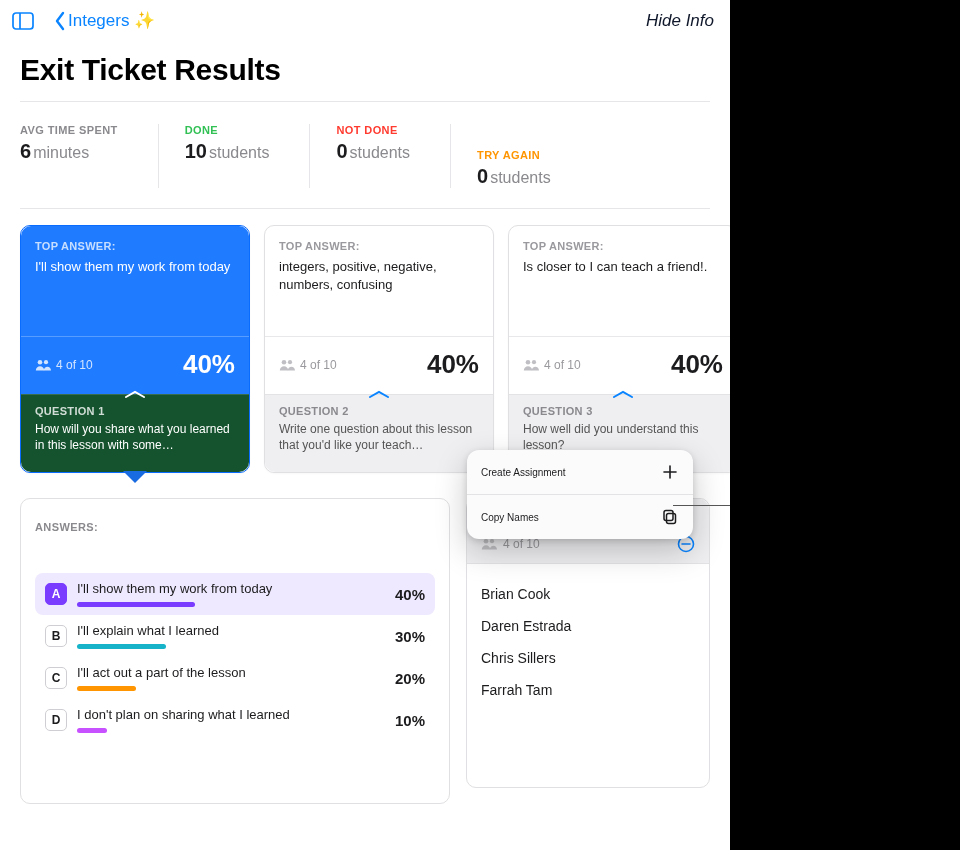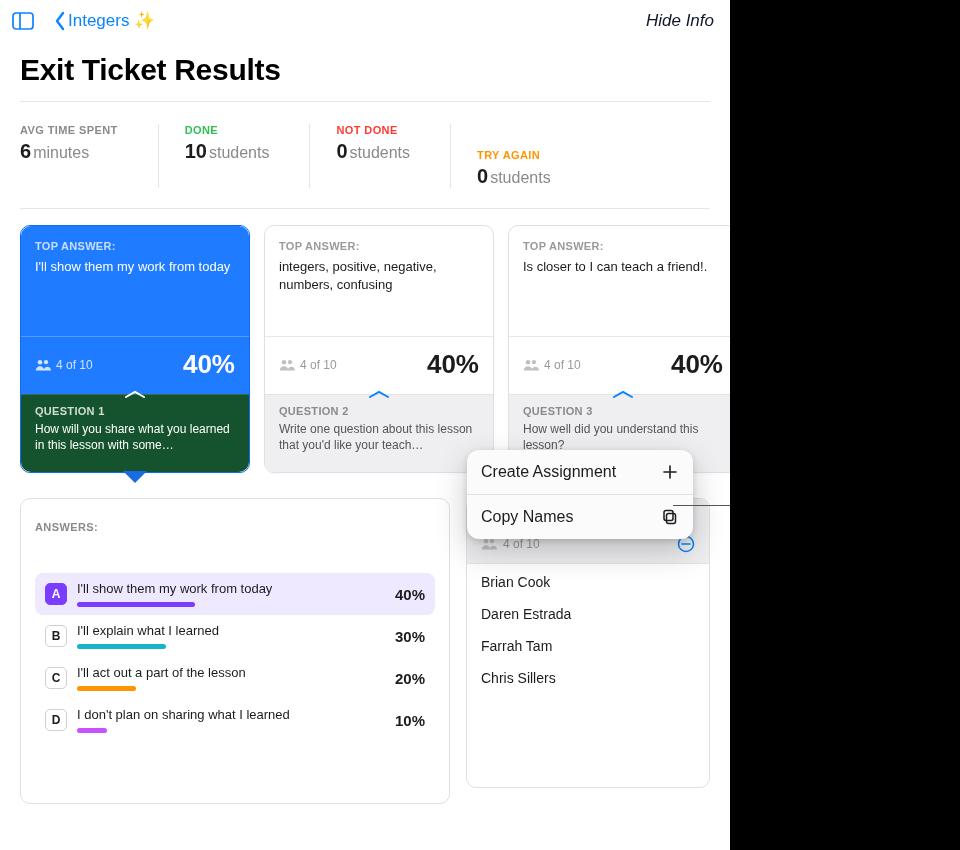--- a/index.html
+++ b/index.html
@@ -202,38 +202,38 @@
     border-bottom: 1px solid #e3e3e6;
   }
   .students-sub {
     margin-top: 10px;
     display: flex; align-items: center; justify-content: space-between;
     color: #9a9a9e;
   }
   .students-sub .left { display: flex; align-items: center; gap: 6px; font-size: 12px; }
   .students-sub svg.people { fill: #c0c0c4; }
   .students-sub .remove-icon { stroke: #0a84ff; }
-  .students-list { padding: 2px 14px; }
+  .students-list { padding: 14px 14px; }
   .student-name { font-size: 14px; color: #1c1c1e; padding: 8px 0; }
 
   
   .popover {
     position: absolute;
     left: 467px; top: 450px;
     width: 226px;
     background: #fbfbfc;
     border-radius: 12px;
     box-shadow: 0 12px 32px rgba(0,0,0,0.22), 0 2px 6px rgba(0,0,0,0.15);
     overflow: hidden;
     z-index: 50;
   }
   .pop-item {
     display: flex; align-items: center; justify-content: space-between;
     padding: 13px 14px;
-    font-size: 16px;
+    font-size: 10px;
     color: #1c1c1e;
   }
   .pop-item + .pop-item { border-top: 1px solid #e3e3e6; }
   .pop-item svg { stroke: #1c1c1e; fill: none; }
 
   
   .callout-line {
     position: absolute;
     left: 673px;
     top: 505px;
@@ -433,22 +433,22 @@
           </span>
           <svg class="remove-icon" width="18" height="18" viewBox="0 0 18 18" fill="none">
             <circle cx="9" cy="9" r="7.5" stroke-width="1.6"></circle>
             <line x1="5" y1="9" x2="13" y2="9" stroke-width="1.6" stroke-linecap="round"></line>
           </svg>
         </div>
       </div>
       <div class="students-list" id="students-list">
           <div class="student-name">Brian Cook</div>
           <div class="student-name">Daren Estrada</div>
+          <div class="student-name">Chris Sillers</div>
           <div class="student-name">Farrah Tam</div>
-          <div class="student-name">Chris Sillers</div>
         </div>
     </div>
   </div>
 
   <div class="popover">
     <div class="pop-item">
       <span>Create Assignment</span>
       <svg width="18" height="18" viewBox="0 0 18 18">
         <line x1="9" y1="3" x2="9" y2="15" stroke-width="1.6" stroke-linecap="round"></line>
         <line x1="3" y1="9" x2="15" y2="9" stroke-width="1.6" stroke-linecap="round"></line>

